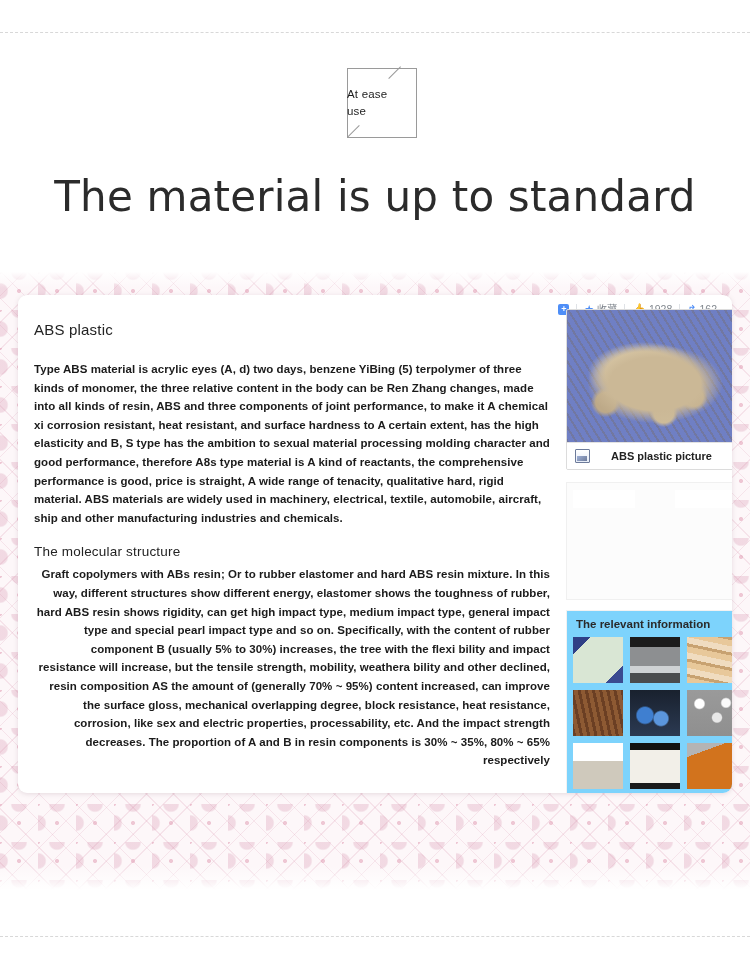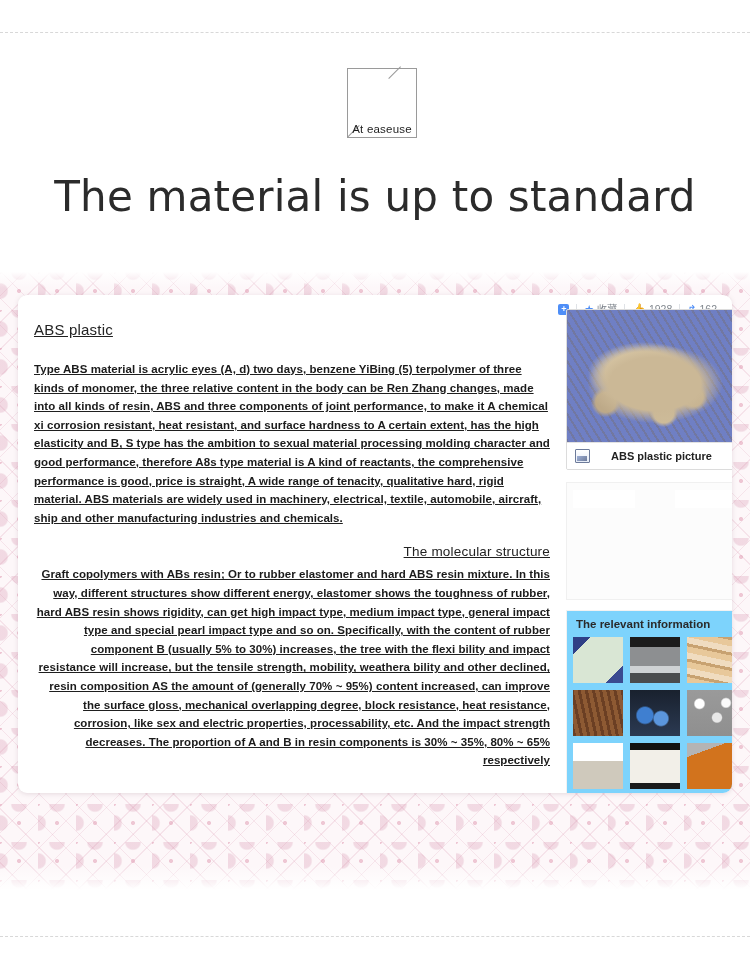--- a/index.html
+++ b/index.html
@@ -25,21 +25,21 @@
     position:absolute;left:347px;top:68px;width:70px;height:70px;
   }
   .badge-box{
     position:absolute;inset:0;
     border:1px solid #9a9a9a;
     background:#ffffff;
     box-sizing:border-box;
   }
   .badge-text{
     position:absolute;inset:0;
-    display:flex;flex-direction:row;align-items:flex-end;justify-content:center;
+    display:flex;flex-direction:column;align-items:flex-start;justify-content:center;
     font-size:11.5px;color:#1d1d1d;line-height:1.45;font-weight:400;
     letter-spacing:.2px;
   }
   .corner-diag{position:absolute;background:#9a9a9a;height:1px;width:17px;transform-origin:0 0;}
   .cd-tr{right:-1px;top:-1px;transform:rotate(135deg);}
   .cd-bl{left:0px;bottom:0px;transform:rotate(-45deg);}
 
   
   .headline{
     position:absolute;left:0;top:172px;width:750px;
@@ -95,34 +95,32 @@
   .ic-star{color:#4e8ef7;font-size:11px;}
   .ic-thumb{color:#4e8ef7;font-size:11px;}
   .ic-share{color:#4e8ef7;font-size:11px;}
   .tb-count{color:#82888f;font-size:10.5px;}
   .tb-fav{color:#7d838b;font-size:10px;}
 
   
   .article{
     position:absolute;left:16px;top:26px;width:516px;
     color:#1f1f1f;
-    text-decoration:underline;
   }
   .art-h1{
     font-size:15px;font-weight:400;color:#232323;margin:0 0 22px 0;
     letter-spacing:.2px;
   }
   .art-p{
     font-size:11.5px;line-height:18.6px;font-weight:700;color:#1b1b1b;
     margin:0 0 17px 0;text-align:left;letter-spacing:.05px;
   }
   .art-h2{
-    font-size:13.5px;font-weight:400;color:#232323;margin:0 0 6px 16px;
-    letter-spacing:.2px;
-    text-align:right;
+    font-size:13.5px;font-weight:400;color:#232323;margin:0 0 6px 0;
+    letter-spacing:.2px;
   }
   .art-p.tight{margin-bottom:0;text-align:right;}
   .art-p.lead{margin-bottom:2px;}
 
   
   .rail{position:absolute;left:548px;top:14px;width:180px;}
   .figure{
     width:178px;border:1px solid #dcdcdc;background:#fff;box-sizing:border-box;
     border-radius:2px;overflow:hidden;
   }

